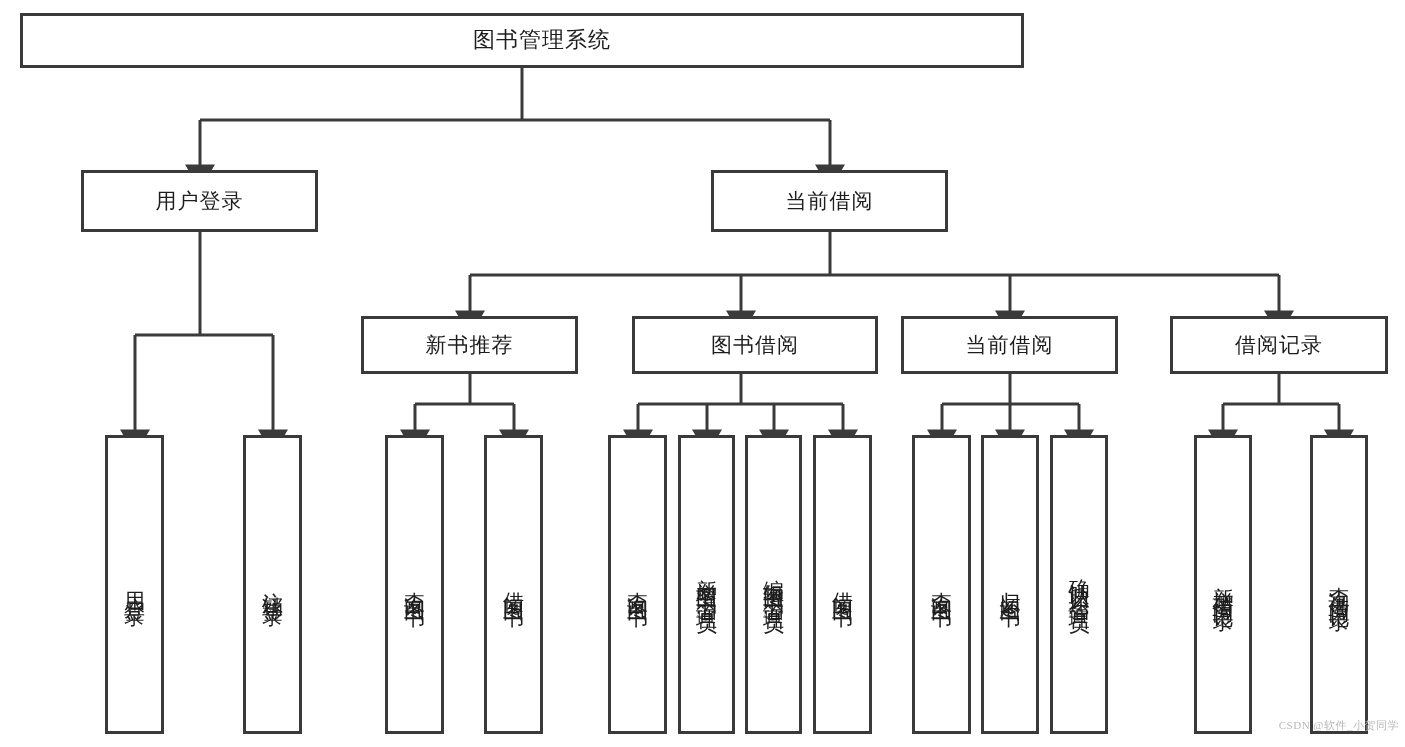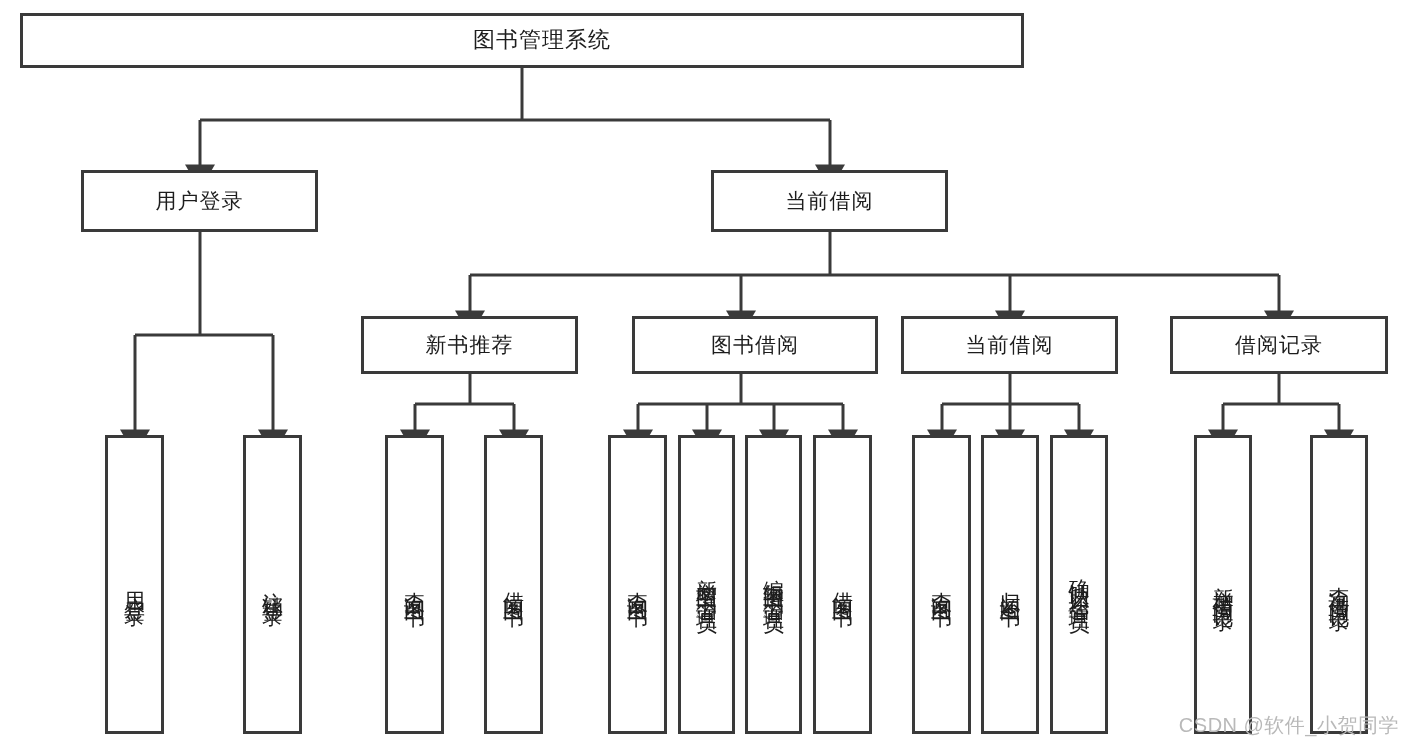--- a/index.html
+++ b/index.html
@@ -48,26 +48,27 @@
     text-orientation:upright;
     font-size:21px;
     letter-spacing:5px;
     line-height:1.05;
     white-space:nowrap;
     text-align:center;
   }
   #watermark{
     position:absolute;
     right:6px;
-    bottom:8px;
-    font-size:20px;
+    bottom:14px;
+    font-size:11px;
     color:#b9b9b9;
     letter-spacing:0.5px;
     z-index:5;
     white-space:nowrap;
+    font-family:Liberation Serif, serif;
   }
 </style>
 </head>
 <body>
 
 <div id="canvas">
   <svg id="edges" viewBox="0 0 1405 747" width="1405" height="747" aria-hidden="true">
     <defs>
       <marker id="arrow" markerWidth="9" markerHeight="10" refX="1.2" refY="5" orient="auto" markerUnits="strokeWidth">
         <path d="M0,0 L0,10 L8.5,5 z" fill="#3a3a3a"></path>

